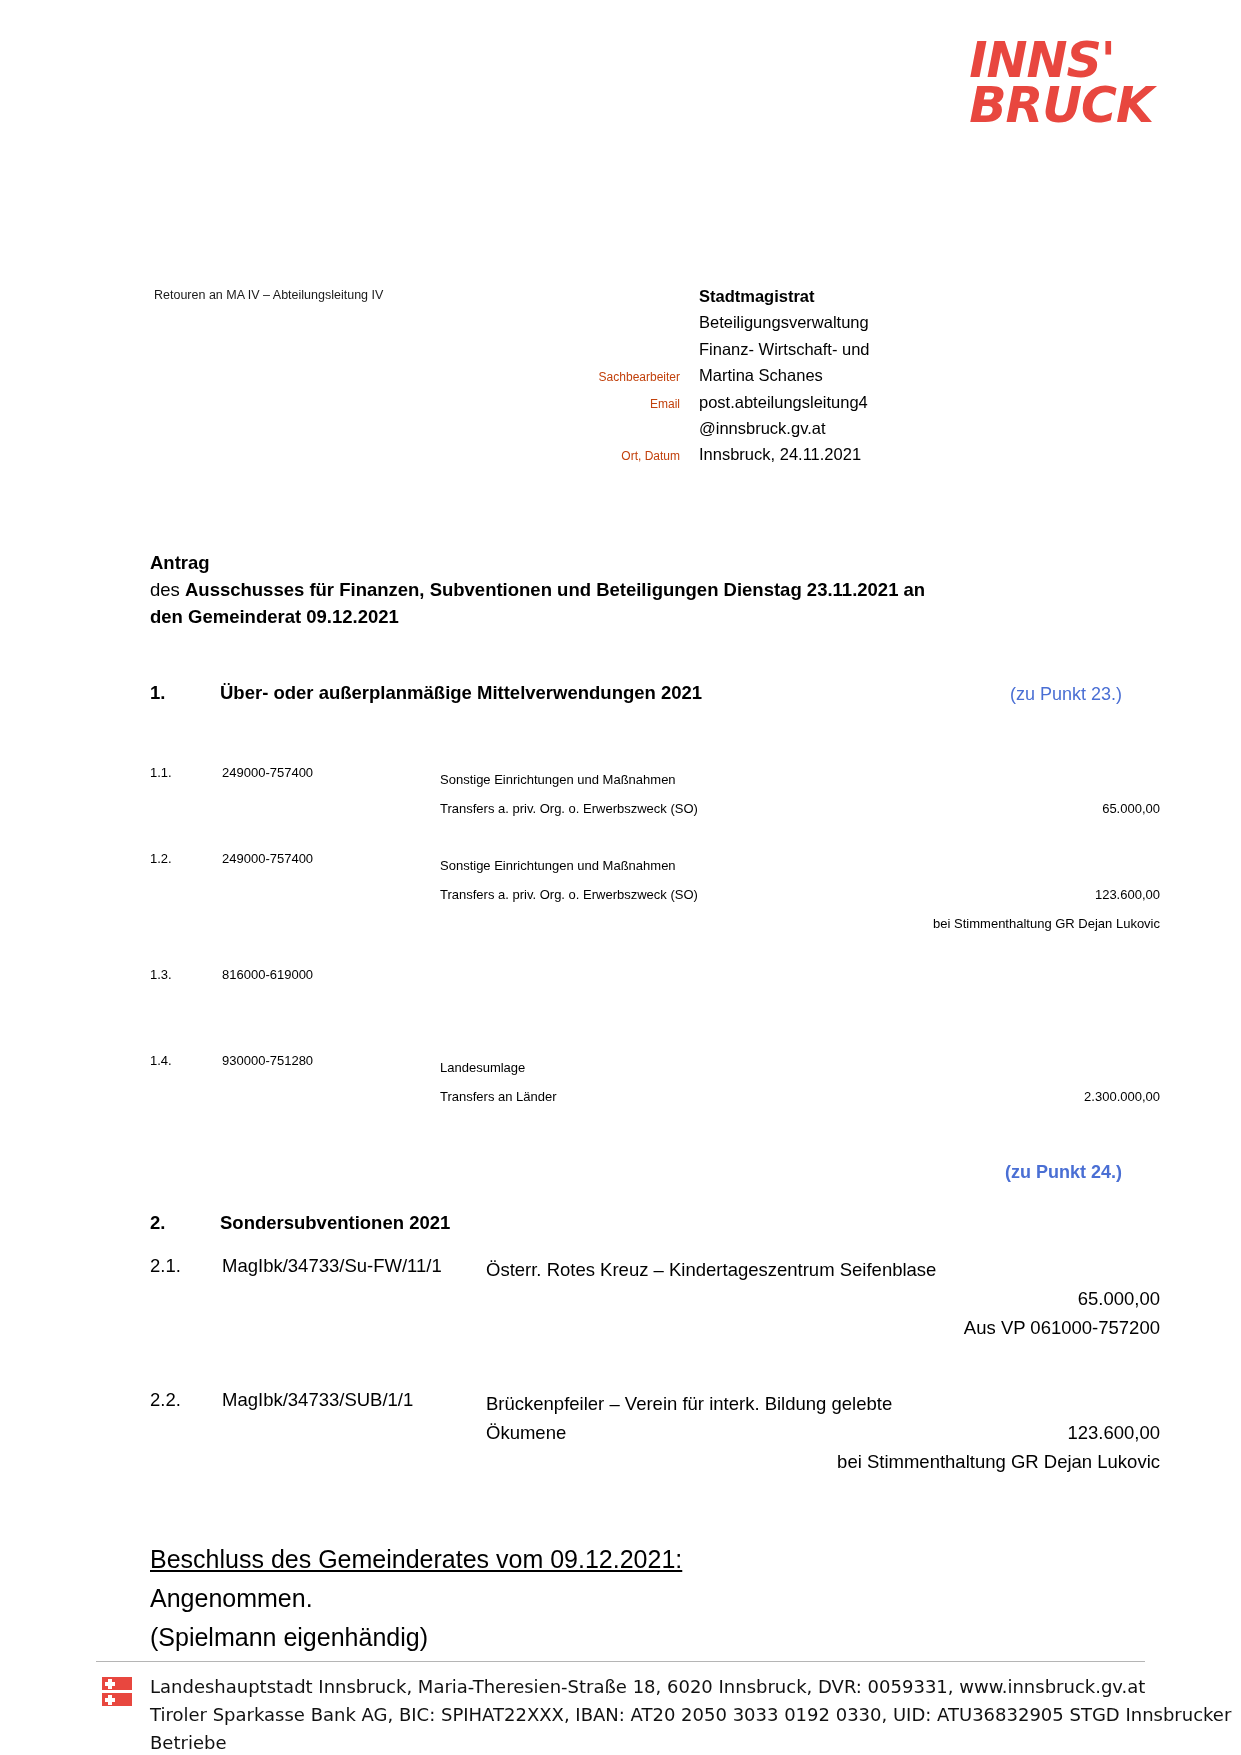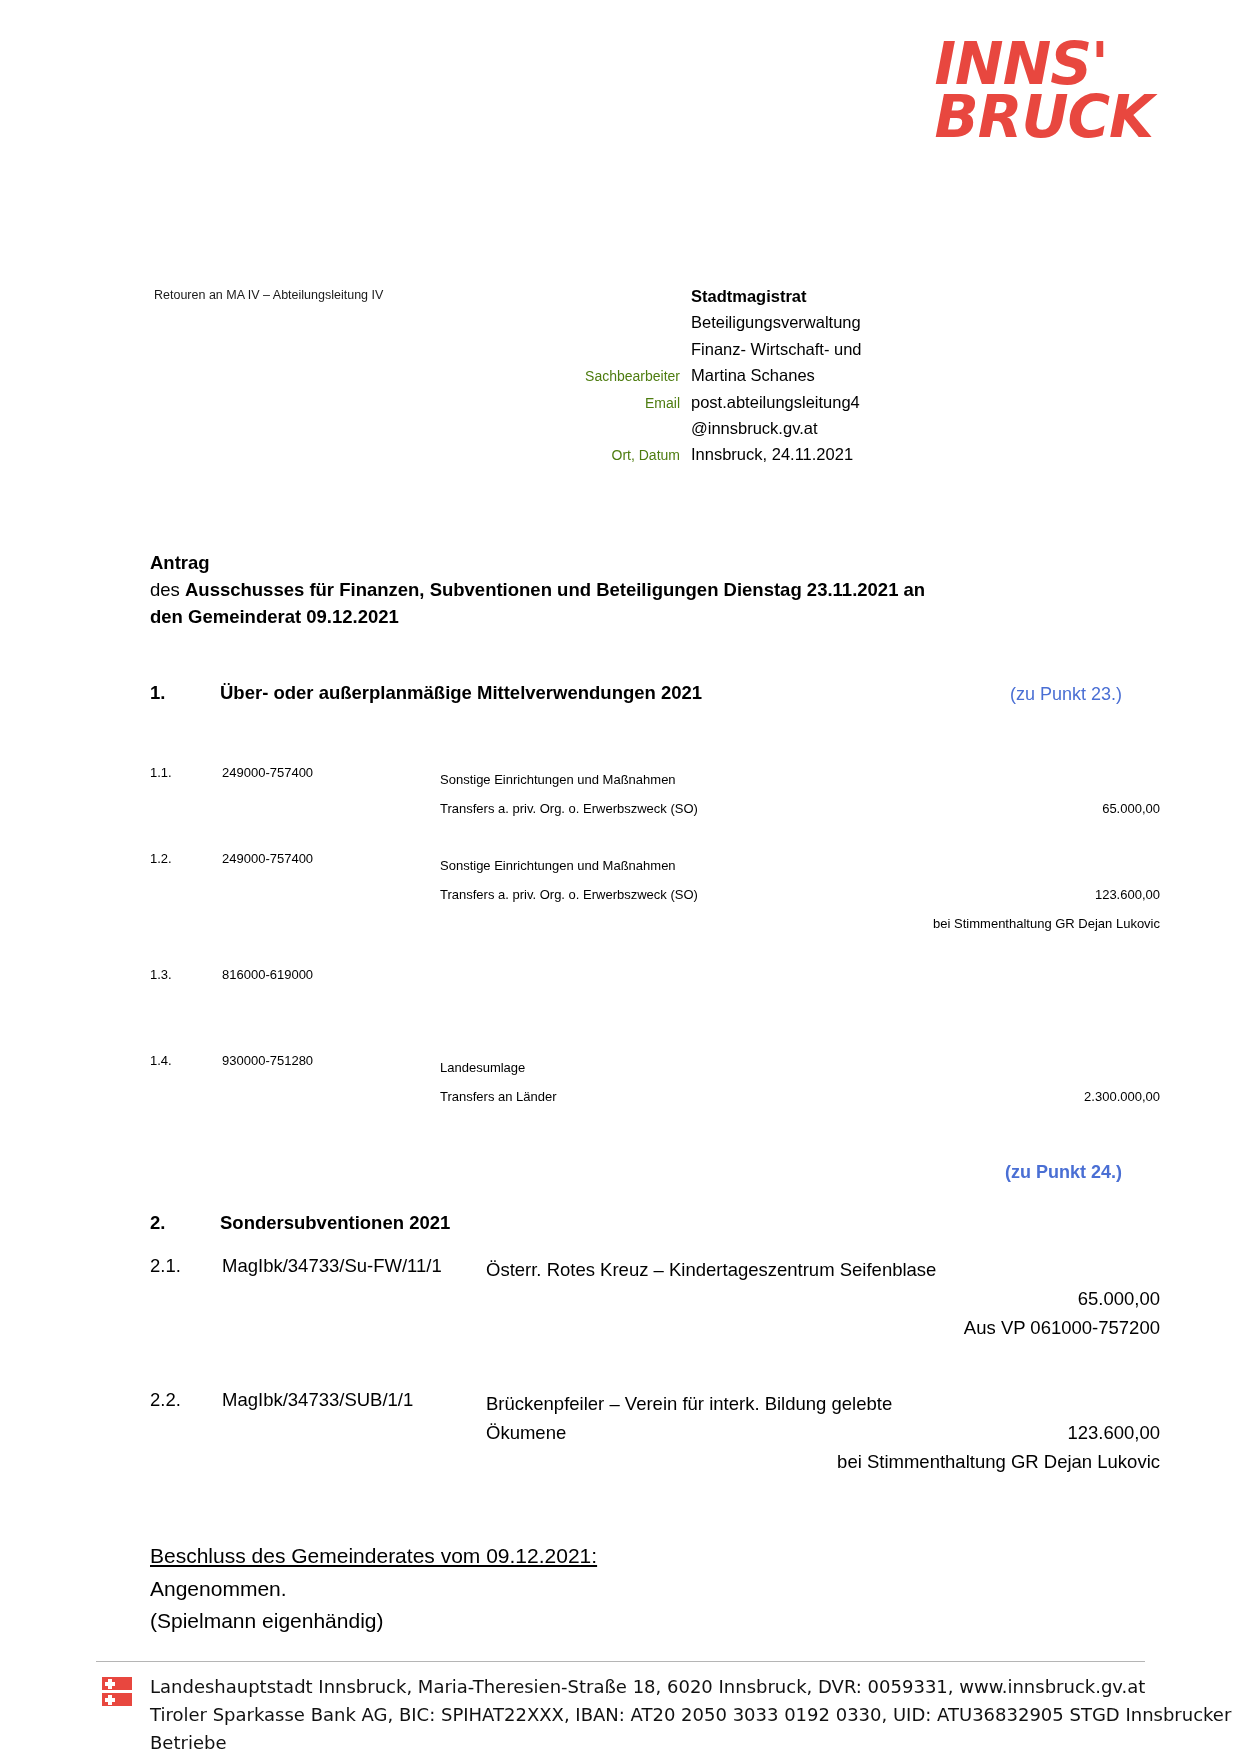--- a/index.html
+++ b/index.html
@@ -22,21 +22,21 @@
 
   
   .logo {
     position: absolute;
     top: 38px;
     right: 88px;
     text-align: left;
     color: #e8473f;
     font-weight: bold;
     font-style: italic;
-    font-size: 58px;
+    font-size: 49px;
     line-height: 0.92;
     letter-spacing: -1px;
     font-family: "DejaVu Sans", sans-serif;
   }
   .logo .l1 { display: block; }
   .logo .l2 { display: block; }
 
   
   .retouren {
     position: absolute;
@@ -54,23 +54,23 @@
     font-size: 16.5px;
     line-height: 1.6;
   }
   .contact .row {
     display: flex;
     align-items: baseline;
   }
   .contact .lbl {
     width: 120px;
     text-align: right;
-    padding-right: 11px;
-    font-size: 14px;
-    color: #4d7c0f;
+    padding-right: 19px;
+    font-size: 12px;
+    color: #c2410c;
     flex: none;
   }
   .contact .val {
     flex: 1 1 auto;
   }
   .contact .val.bold { font-weight: bold; }
 
   
   .title {
     position: absolute;
@@ -220,21 +220,21 @@
     top: 0;
     text-align: right;
     width: 520px;
   }
 
   
   .beschluss {
     position: absolute;
     left: 150px;
     top: 1540px;
-    font-size: 21px;
+    font-size: 25px;
     line-height: 1.55;
   }
   .beschluss .u {
     text-decoration: underline;
   }
 
   
   .footer {
     position: absolute;
     left: 0;

